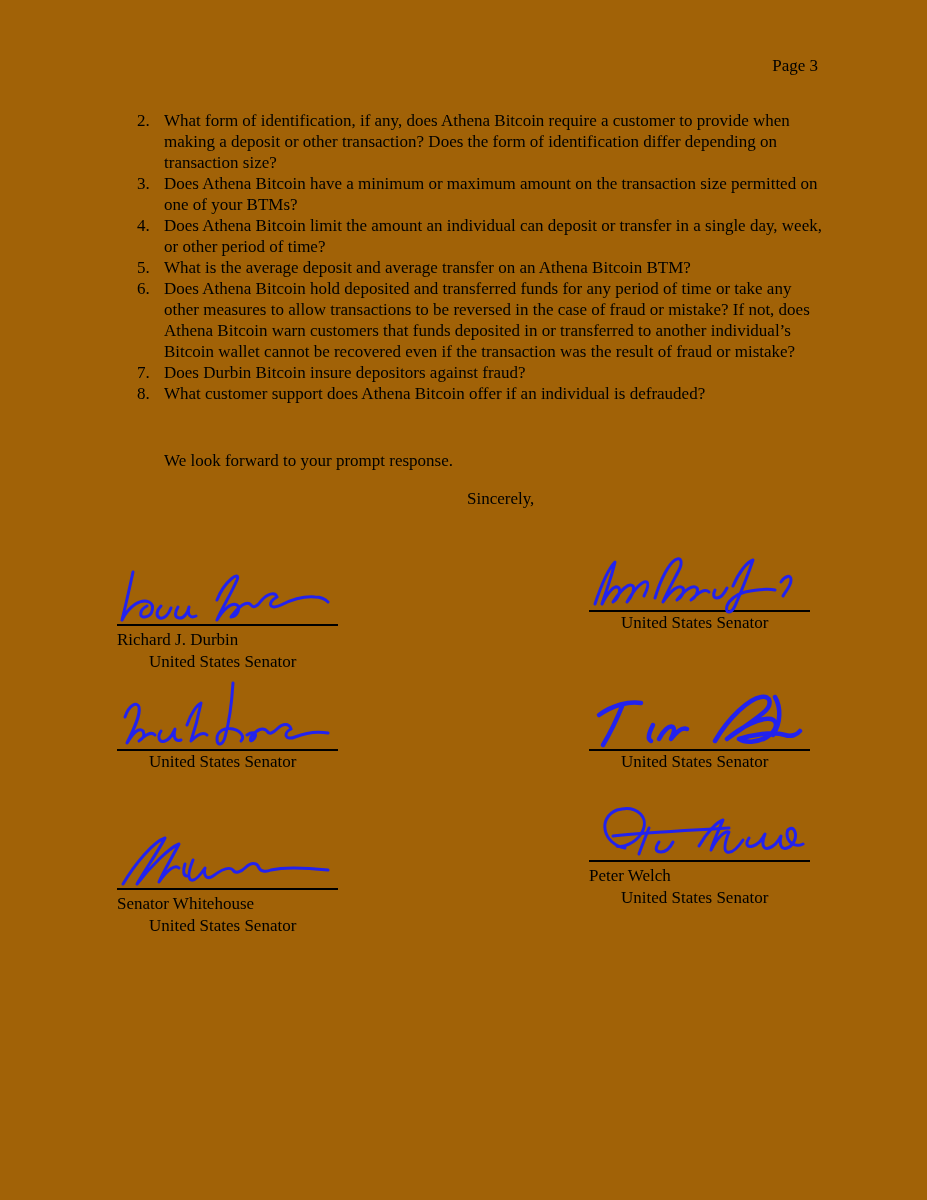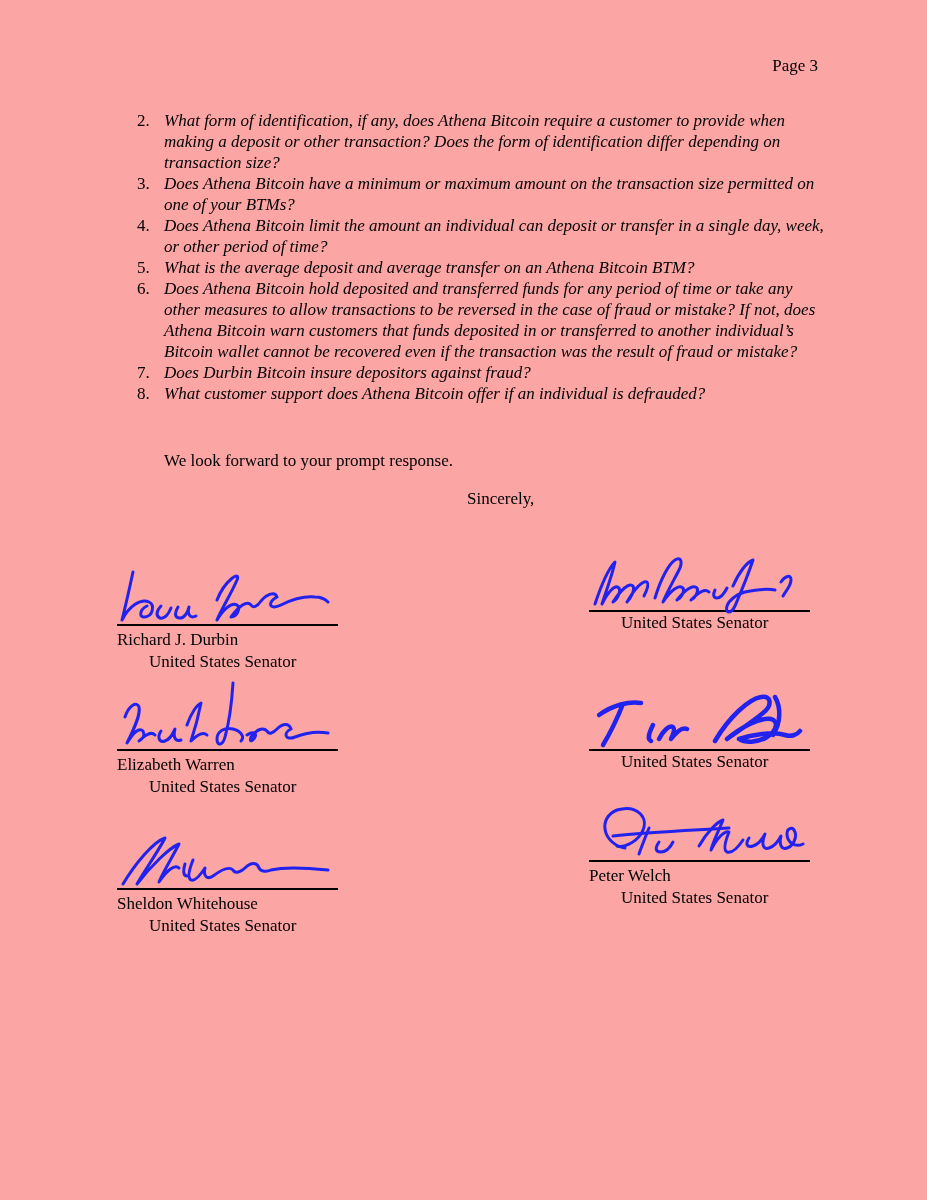--- a/index.html
+++ b/index.html
@@ -4,21 +4,21 @@
 <style>
   html, body {
     margin: 0;
     padding: 0;
     background: #ffffff;
   }
   .page {
     position: relative;
     width: 927px;
     height: 1200px;
-    background: #fca5a5;
+    background: #a16207;
     font-family: "Liberation Serif", "DejaVu Serif", serif;
     color: #000000;
     overflow: hidden;
   }
   .page-number {
     position: absolute;
     top: 57px;
     right: 109px;
     font-size: 17px;
     line-height: 18px;
@@ -34,21 +34,20 @@
   .qitem {
     display: flex;
     align-items: flex-start;
   }
   .qnum {
     width: 27px;
     flex: 0 0 27px;
   }
   .qtext {
     flex: 1;
-    font-style: italic;
   }
   .closing-line {
     position: absolute;
     top: 450px;
     left: 164px;
     font-size: 17px;
     line-height: 21px;
   }
   .salutation {
     position: absolute;
@@ -177,21 +176,20 @@
     <div class="sig-art">
       <svg width="221" height="62" viewBox="0 0 221 62">
         <path class="ink" d="M8,26 C12,14 20,10 22,16 C24,24 16,40 10,52 C16,42 22,36 26,40 C28,44 26,48 22,50 C28,44 34,40 38,44"></path>
         <path class="ink" d="M44,40 C40,46 42,52 48,50 C54,48 56,42 58,38 C56,46 58,51 64,49"></path>
         <path class="ink" d="M70,34 C74,22 80,14 84,12 C82,22 78,38 74,50 C80,44 86,40 90,44"></path>
         <path class="ink" d="M116,-8 C115,8 112,32 108,46 C106,54 100,56 100,48 C100,40 108,36 116,38 C124,40 128,46 124,50"></path>
         <path class="ink" d="M130,44 C136,40 140,42 138,46 C136,50 132,52 134,46 C140,38 146,36 150,40 C152,44 156,42 160,38 C166,32 172,32 174,38 C166,42 168,50 178,46 C188,42 200,40 211,42"></path>
       </svg>
     </div>
     <div class="sig-line"></div>
-    <div class="sig-name">Elizabeth Warren</div>
     <div class="sig-title">United States Senator</div>
   </div>
 
   <div class="sig-block pos-r2c2">
     <div class="sig-art">
       <svg width="221" height="62" viewBox="0 0 221 62">
         <path class="ink ink-bold" d="M10,24 C24,14 40,10 52,12 M34,13 C28,28 20,44 14,54"></path>
         <path class="ink ink-bold" d="M64,34 C60,42 58,48 62,50 M70,48 C74,40 80,34 84,36 C86,38 84,44 82,48 C88,40 94,36 98,38"></path>
         <path class="ink ink-bold" d="M126,50 C140,26 160,8 172,6 C182,4 184,14 174,22 C162,32 146,42 138,48 C152,36 172,26 182,28 C190,30 188,40 178,46 C168,52 156,52 150,48 C162,44 184,40 196,44 C202,46 208,44 211,40"></path>
         <path class="ink ink-bold" d="M186,6 C192,16 192,32 184,44"></path>
@@ -203,21 +201,21 @@
 
   <div class="sig-block pos-r3c1">
     <div class="sig-art">
       <svg width="221" height="62" viewBox="0 0 221 62">
         <path class="ink" d="M6,54 C18,34 36,12 48,8 C42,20 28,40 20,54 C34,36 52,18 62,14 C56,26 46,42 42,52 C50,40 58,34 62,38"></path>
         <path class="ink" d="M68,34 C66,40 66,46 70,46"></path>
         <path class="ink" d="M76,30 C72,40 70,48 74,50 C78,52 84,44 88,38 C86,46 90,50 96,46 C104,40 112,36 116,40 C118,44 124,42 128,38 C134,32 140,32 142,38 C144,42 150,42 154,40 C170,36 192,38 211,40"></path>
       </svg>
     </div>
     <div class="sig-line"></div>
-    <div class="sig-name">Sheldon Whitehouse</div>
+    <div class="sig-name">Senator Whitehouse</div>
     <div class="sig-title">United States Senator</div>
   </div>
 
   <div class="sig-block pos-r3c2">
     <div class="sig-art">
       <svg width="221" height="62" viewBox="0 0 221 62">
         <path class="ink" d="M36,46 C14,42 8,16 28,8 C48,2 62,16 52,32 C46,41 34,46 28,44"></path>
         <path class="ink" d="M24,34 C60,30 110,28 140,26"></path>
         <path class="ink" d="M60,26 C56,36 52,46 50,52 M70,40 C66,46 66,50 72,50 C78,50 82,44 84,40"></path>
         <path class="ink" d="M110,44 C118,30 128,20 134,18 C130,28 124,40 122,48 C128,36 136,28 140,30 C136,40 134,48 138,50 C144,52 150,44 154,38"></path>

